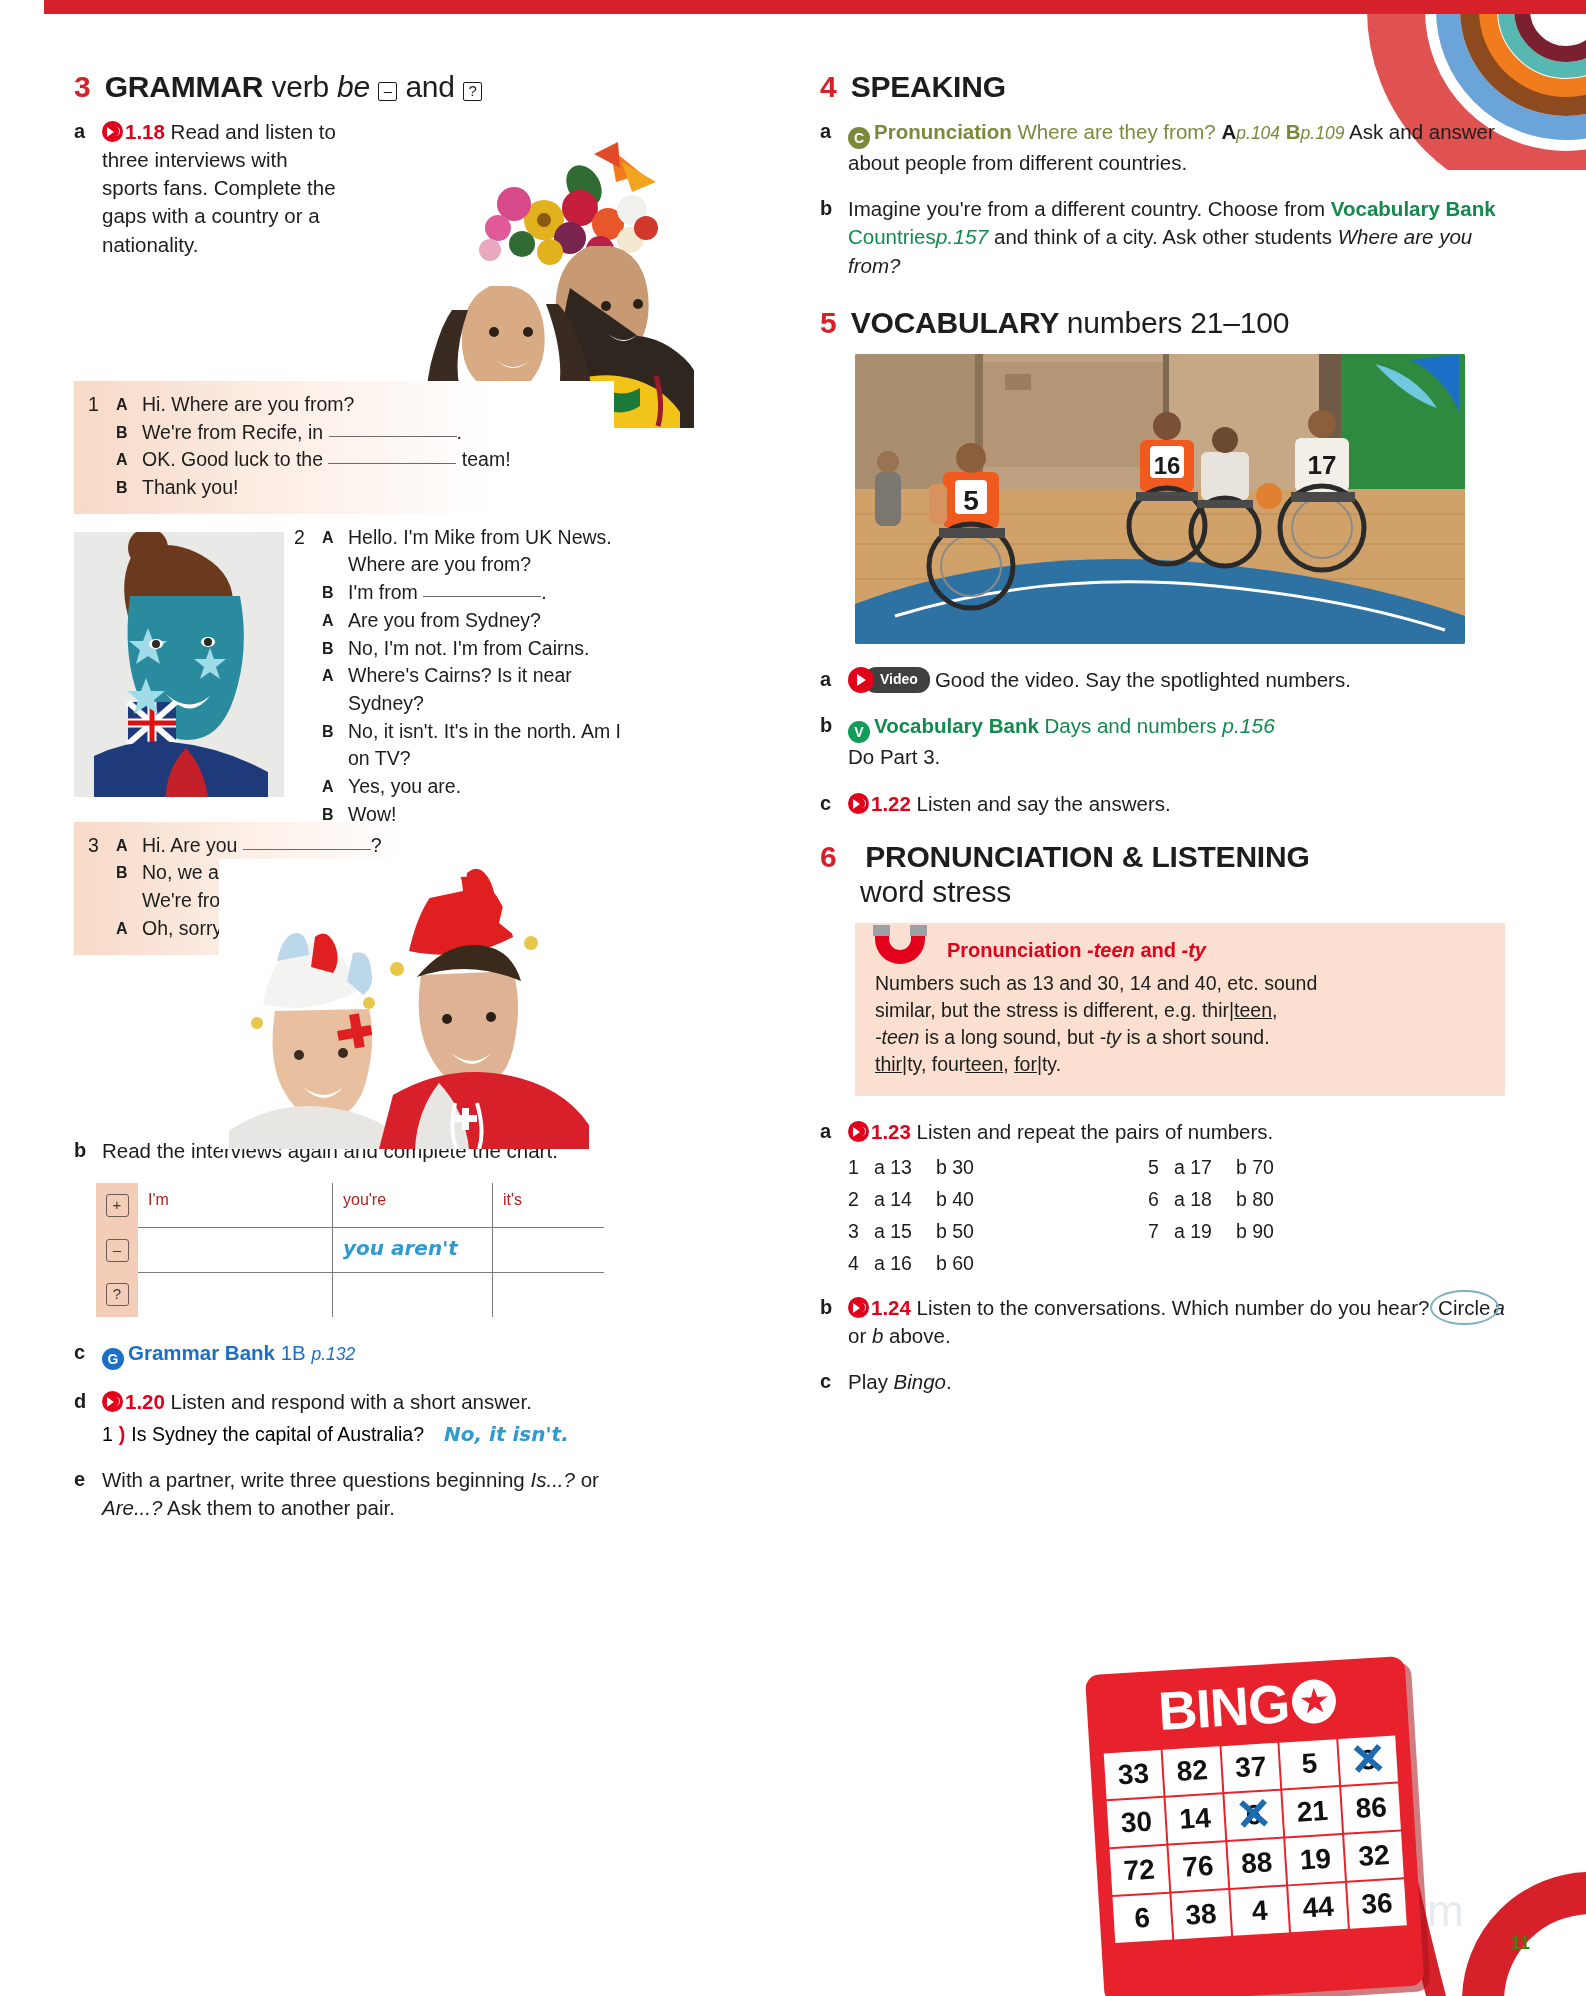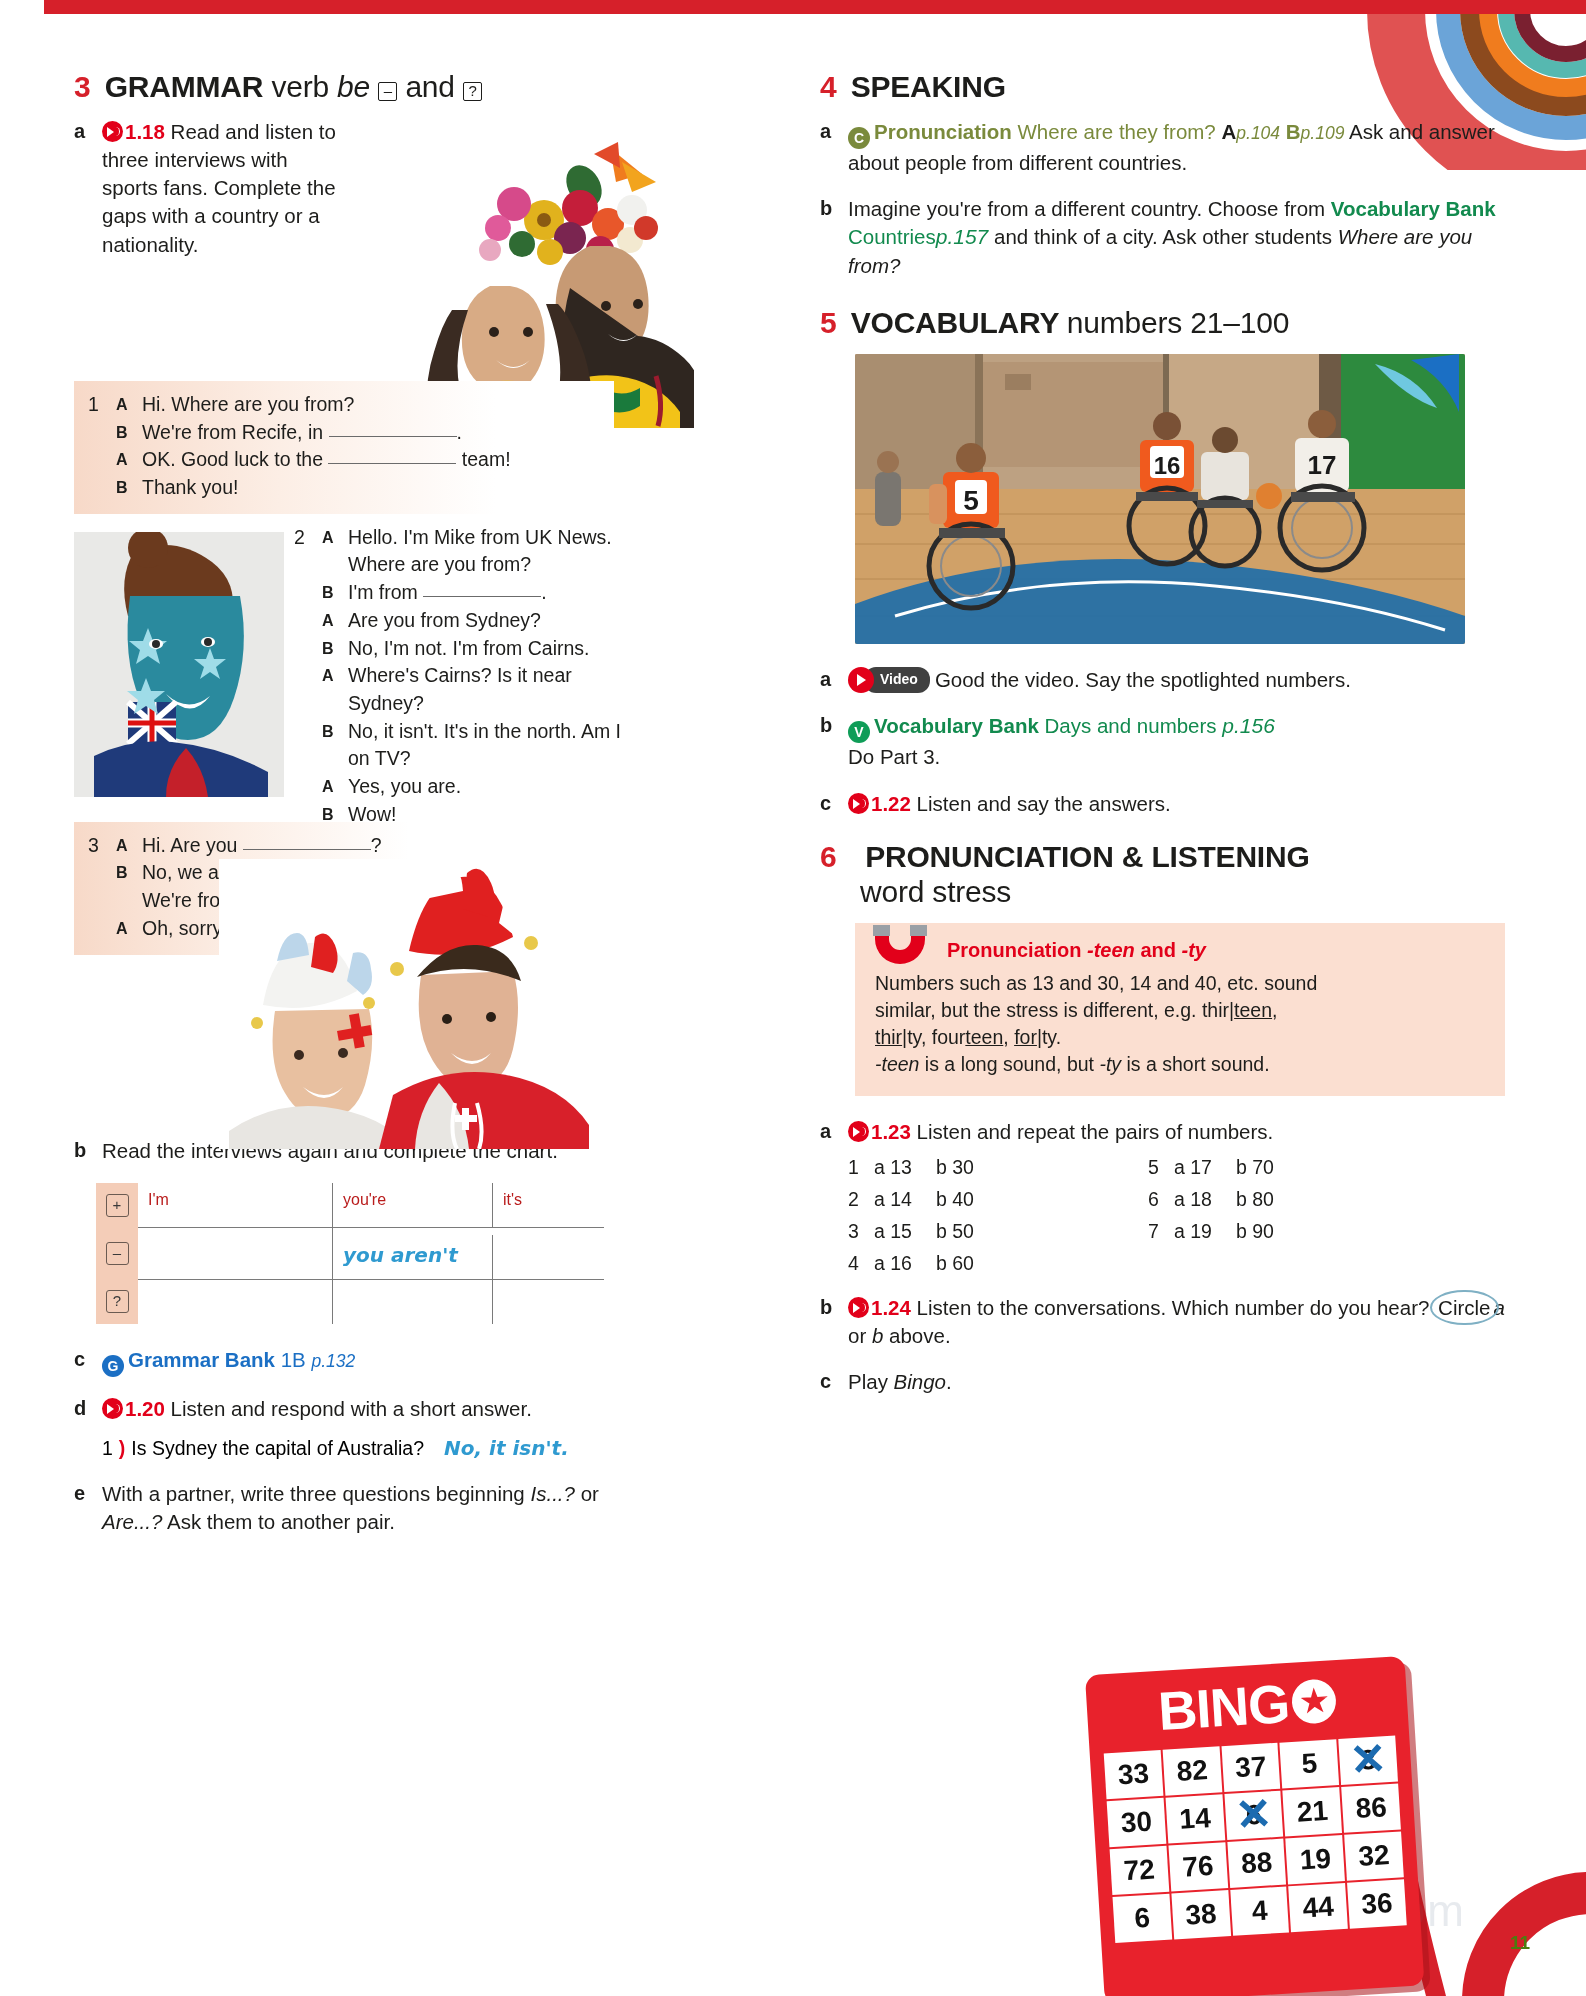--- a/index.html
+++ b/index.html
@@ -139,21 +139,21 @@
   .chart-cell {
     font-size: 16px; padding: 8px 10px; min-height: 44px; color: #b91c1c;
     border-right: 1.2px solid #7a7a7a;
   }
   .chart-cell:last-child { border-right: none; }
   .c1 { width: 195px; flex: 0 0 195px; }
   .c2 { width: 160px; flex: 0 0 160px; }
   .c3 { flex: 1; }
   .hand {
     color: #2f9ad0; font-family: "DejaVu Sans", sans-serif; font-style: italic;
-    font-size: 20px; font-weight: bold; margin-top: 7px;
+    font-size: 20px; font-weight: bold;
   }
 
   
   .bubbles { display: flex; align-items: center; margin-top: 12px; margin-left: 22px; }
   .bub {
     background: #f9ddcc; color: #4a4a4a; font-style: italic; font-size: 19px;
     padding: 9px 18px; border-radius: 5px; position: relative;
   }
   .bub.b1::after {
     content: ""; position: absolute; right: -13px; top: 14px;
@@ -741,22 +741,22 @@
       </svg>
       <div class="pron-head">
         <span>Pronunciation</span>
         <span class="i">-teen</span>
         <span>and</span>
         <span class="i">-ty</span>
       </div>
       <div class="pron-text">
         <div>Numbers such as 13 and 30, 14 and 40, etc. sound</div>
         <div><span>similar, but the stress is different, e.g. thir|</span><span class="u">teen</span><span>,</span></div>
+        <div><span style="font-style:italic">-teen</span><span> is a long sound, but </span><span style="font-style:italic">-ty</span><span> is a short sound.</span></div>
         <div><span class="u">thir</span>|ty, four<span class="u">teen</span>, <span class="u">for</span>|ty.</div>
-        <div><span style="font-style:italic">-teen</span><span> is a long sound, but </span><span style="font-style:italic">-ty</span><span> is a short sound.</span></div>
       </div>
     </div>
 
     <div class="ex" style="margin-bottom:8px;">
       <div class="ex-letter">a</div>
       <div class="ex-body">
         <span class="audio-ico"></span><span class="trk">1.23</span>
         <span>Listen and repeat the pairs of numbers.</span>
         <div class="pairs">
           <div class="pairs-col">

